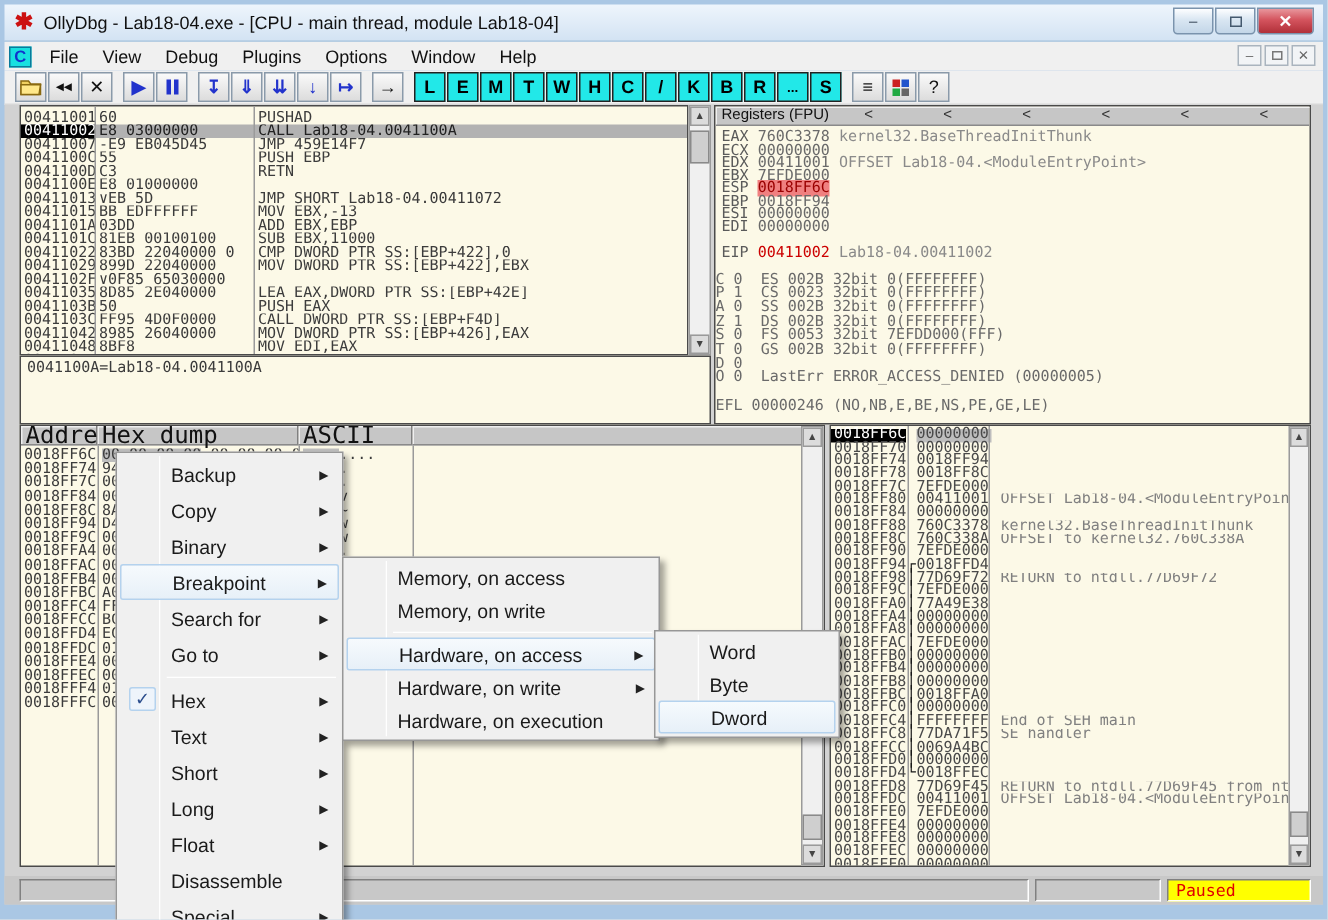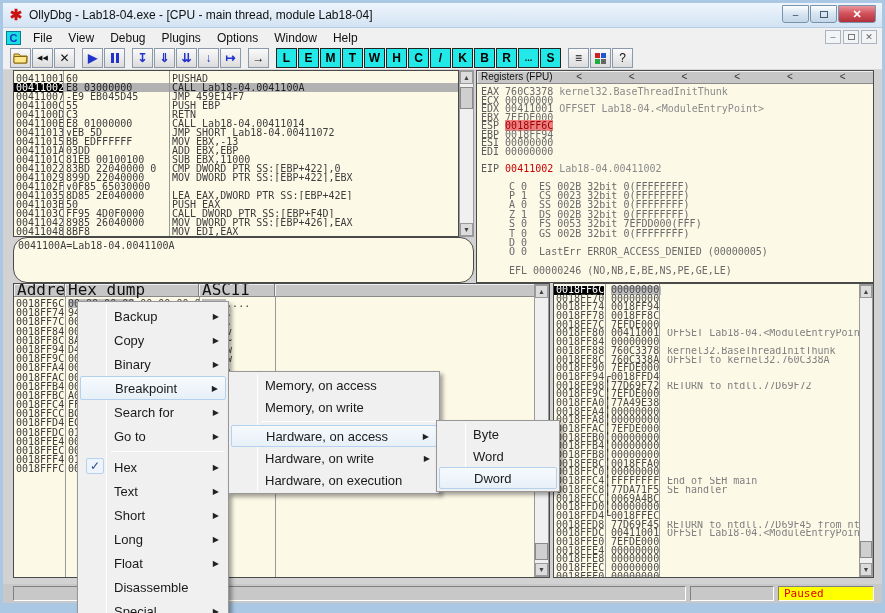--- a/index.html
+++ b/index.html
@@ -46,21 +46,21 @@
   #client { left:3px; top:70px; width:879px; height:533px; background:#d2d2d2; }
 
   
   .pane { position:absolute; background:#fcf9e7; border:1px solid #4a4a4a; overflow:hidden; }
   .mono { font-family:"DejaVu Sans Mono", monospace; }
   .vline { position:absolute; top:0; bottom:0; width:1px; background:#9a9a9a; }
 
   #disasm-pane   { left:13px;  top:70px;  width:446px; height:167px; }
   #disasm-scroll { left:459px; top:70px;  width:15px;  height:167px; }
   #regs-pane     { left:476px; top:70px;  width:398px; height:213px; }
-  #info-pane     { left:13px;  top:237px; width:461px; height:46px;border-radius:14px; }
+  #info-pane     { left:13px;  top:237px; width:461px; height:46px; }
   #dump-pane     { left:13px;  top:283px; width:537px; height:295px; }
   #dump-scroll   { left:534px; top:284px; width:15px;  height:293px; }
   #stack-pane    { left:553px; top:283px; width:321px; height:295px; }
   #stack-scroll  { left:859px; top:284px; width:14px;  height:293px; }
 
   .dis-row { display:flex; height:9px; font-size:10px; line-height:9px; color:#3c3c3c; white-space:pre; }
   .dis-row .a { width:49px; padding-left:2px; }
   .dis-row .h { width:106px; padding-left:3px; overflow:hidden; }
   .dis-row .i { flex:1; padding-left:3px; overflow:hidden; }
   .dis-row.sel { background:#b2b2b2; color:#222; }
@@ -68,21 +68,21 @@
 
   #regs-header { height:13px; background:#c6c6c6; border-bottom:1px solid #8a8a8a;
     box-shadow:inset 1px 1px 0 #efefef; font-size:10px; line-height:12px; color:#111;
     display:flex; padding:0 4px; white-space:pre; }
   #regs-header .marks { flex:1; display:flex; justify-content:space-around; color:#333; }
   .reg-line { font-size:10px; line-height:8.5px; color:#6a6a6a; white-space:pre; padding-left:4px; }
   .reg-line .nm { color:#5a5a5a; }
   .reg-line .cm { color:#8a8a8a; }
   .reg-line .hl-esp { background:#f08080; color:#9a0000; }
   .reg-line .red { color:#cc0000; }
-  .flag-line { font-size:10px; line-height:9.4px; color:#6a6a6a; white-space:pre; padding-left:0;margin-left:32px; }
+  .flag-line { font-size:10px; line-height:9.4px; color:#6a6a6a; white-space:pre; padding-left:0; }
 
   #info-pane .txt { font-size:10px; line-height:10px; color:#3c3c3c; padding:3px 0 0 4px; white-space:pre; }
 
   .hdr-row { display:flex; height:13px; }
   .hdr-cell { background:#c6c6c6; border-right:1px solid #808080; border-bottom:1px solid #8a8a8a;
     box-shadow:inset 1px 1px 0 #efefef; font-size:16px; line-height:12px; color:#111; padding-left:3px; }
   .dump-row { display:flex; height:9.2px; font-size:10px; line-height:9.2px; color:#3c3c3c; white-space:pre; }
   .dump-row .a { width:51px; padding-left:2px; }
   .dump-row .h { width:134px; padding-left:3px; overflow:hidden; }
   .dump-row .s { flex:1; padding-left:3px; overflow:hidden; }
@@ -213,21 +213,21 @@
 
   <div class="abs" id="client"></div>
 
   <div class="pane" id="disasm-pane">
     <div id="disasm-rows" style="padding-top:3px;">
         <div class="dis-row mono"><span class="a">00411001</span><span class="h">60</span><span class="i">PUSHAD</span></div>
         <div class="dis-row mono sel"><span class="a">00411002</span><span class="h">E8 03000000</span><span class="i">CALL Lab18-04.0041100A</span></div>
         <div class="dis-row mono"><span class="a">00411007</span><span class="h">-E9 EB045D45</span><span class="i">JMP 459E14F7</span></div>
         <div class="dis-row mono"><span class="a">0041100C</span><span class="h">55</span><span class="i">PUSH EBP</span></div>
         <div class="dis-row mono"><span class="a">0041100D</span><span class="h">C3</span><span class="i">RETN</span></div>
-        <div class="dis-row mono"><span class="a">0041100E</span><span class="h">E8 01000000</span><span class="i">CALL Lab18-04.00411014</span></div>
+        <div class="dis-row mono"><span class="a">0041100E</span><span class="h">E8 01000000</span></div>
         <div class="dis-row mono"><span class="a">00411013</span><span class="h">∨EB 5D</span><span class="i">JMP SHORT Lab18-04.00411072</span></div>
         <div class="dis-row mono"><span class="a">00411015</span><span class="h">BB EDFFFFFF</span><span class="i">MOV EBX,-13</span></div>
         <div class="dis-row mono"><span class="a">0041101A</span><span class="h">03DD</span><span class="i">ADD EBX,EBP</span></div>
         <div class="dis-row mono"><span class="a">0041101C</span><span class="h">81EB 00100100</span><span class="i">SUB EBX,11000</span></div>
         <div class="dis-row mono"><span class="a">00411022</span><span class="h">83BD 22040000 0</span><span class="i">CMP DWORD PTR SS:[EBP+422],0</span></div>
         <div class="dis-row mono"><span class="a">00411029</span><span class="h">899D 22040000</span><span class="i">MOV DWORD PTR SS:[EBP+422],EBX</span></div>
         <div class="dis-row mono"><span class="a">0041102F</span><span class="h">∨0F85 65030000</span></div>
         <div class="dis-row mono"><span class="a">00411035</span><span class="h">8D85 2E040000</span><span class="i">LEA EAX,DWORD PTR SS:[EBP+42E]</span></div>
         <div class="dis-row mono"><span class="a">0041103B</span><span class="h">50</span><span class="i">PUSH EAX</span></div>
         <div class="dis-row mono"><span class="a">0041103C</span><span class="h">FF95 4D0F0000</span><span class="i">CALL DWORD PTR SS:[EBP+F4D]</span></div>
@@ -441,23 +441,23 @@
         <span>Hardware, on write</span>
         <span class="arrow">▶</span>
       </div>
       <div class="menu-item">
         <span>Hardware, on execution</span>
       </div>
     </div>
   <div class="cmenu" id="hw-menu">
       <div class="gutterline"></div>
       <div class="menu-item">
+        <span>Word</span>
+      </div>
+      <div class="menu-item">
         <span>Byte</span>
-      </div>
-      <div class="menu-item">
-        <span>Word</span>
       </div>
       <div class="menu-item hl">
         <span>Dword</span>
       </div>
     </div>
 
 </div>
 
 </body></html>

